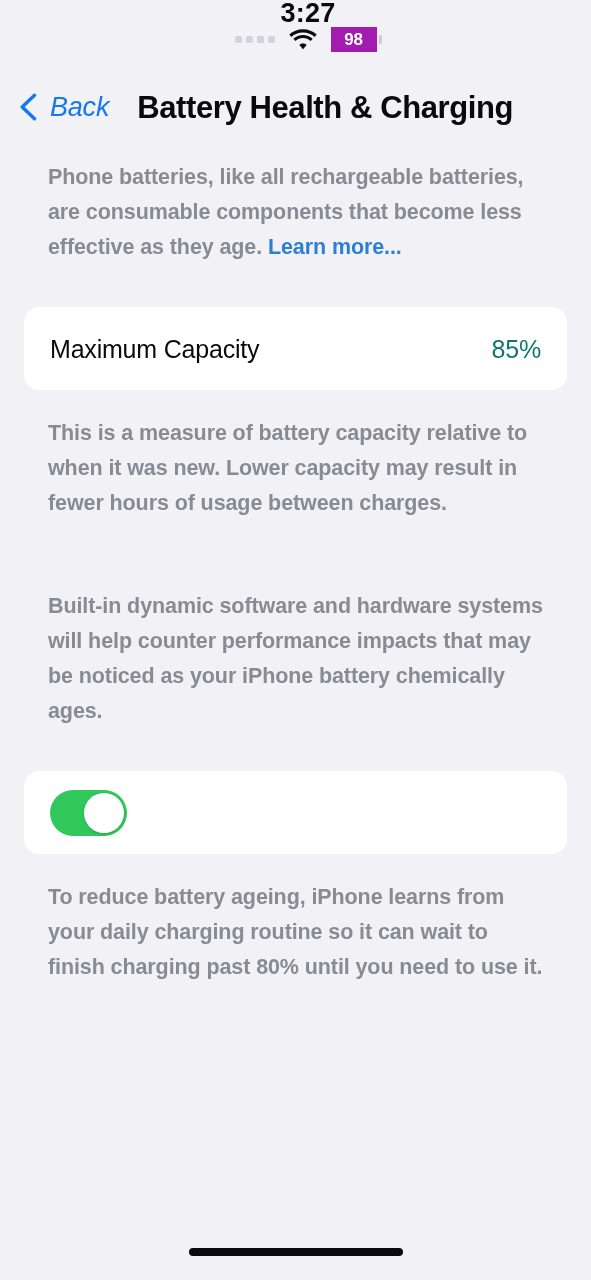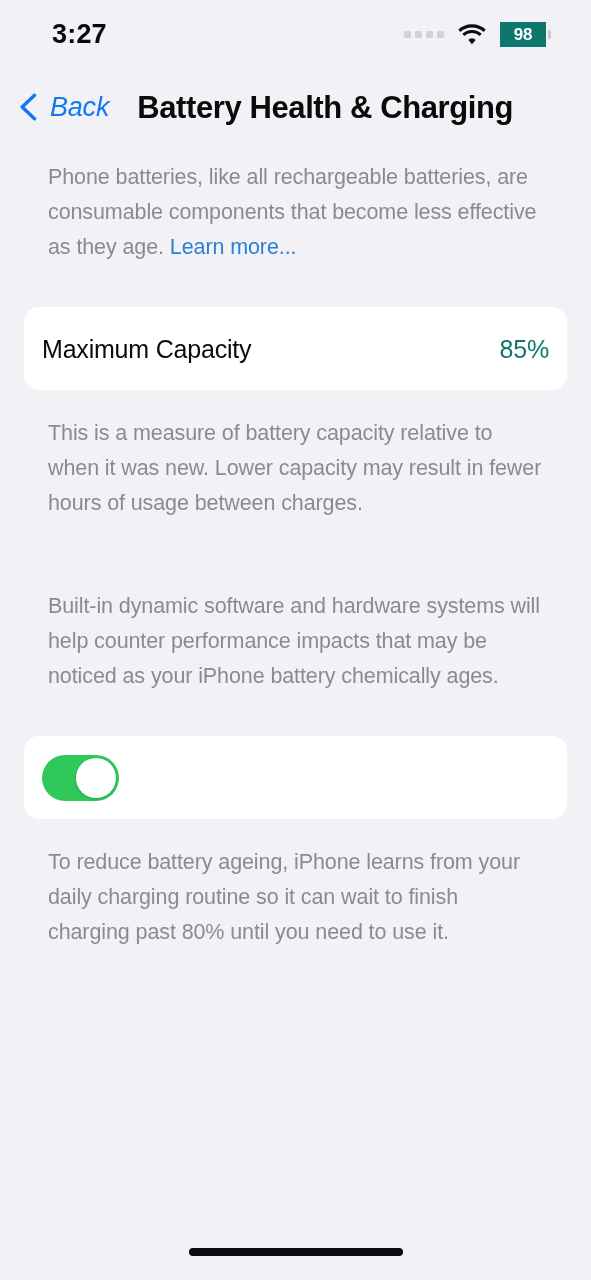--- a/index.html
+++ b/index.html
@@ -8,43 +8,44 @@
     background:#f1f1f6;
     font-family:"Liberation Sans", sans-serif;
     -webkit-font-smoothing:antialiased;
     overflow:hidden;
   }
   .screen { position:relative; width:591px; height:1280px; background:#f1f1f6; }
 
   
   .status-bar {
     position:absolute; top:0; left:0; width:591px; height:68px;
-    display:flex; align-items:center; justify-content:space-between;
-    padding:0 40px 0 52px;
+    display:flex; align-items:center; justify-content:flex-start;
+    padding:0 40px 0 65px;
+    flex-direction:column;
   }
   .status-time {
     font-size:27px; font-weight:bold; color:#0a0a0a;
     letter-spacing:0.2px; line-height:1;
   }
   .status-right { display:flex; align-items:center; gap:14px; }
 
   .cell-dots { display:flex; align-items:center; gap:4px; }
   .cell-dots i {
     display:block; width:7px; height:7px; border-radius:1.5px;
     background:#d2d2dc;
   }
 
   .wifi-icon { display:block; width:28px; height:21px; }
 
   .battery {
     display:flex; align-items:center; gap:2px;
   }
   .battery-body {
     width:46px; height:25px; border-radius:0;
-    background:#0f766e;
+    background:#a21caf;
     display:flex; align-items:center; justify-content:center;
   }
   .battery-level {
     color:#ffffff; font-size:17px; font-weight:bold; line-height:1;
     letter-spacing:-0.3px;
   }
   .battery-tip {
     width:3px; height:9px; border-radius:0 2px 2px 0;
     background:#c9c9d3;
   }
@@ -71,31 +72,31 @@
     letter-spacing:-0.4px; line-height:1;
   }
 
   
   .content {
     position:absolute; top:160px; left:0; width:591px;
   }
   .footnote {
     padding:0 48px 0 48px;
     font-size:21.5px; line-height:35px;
-    color:#8a8a92; letter-spacing:-0.1px;
+    color:#8a8a92; letter-spacing:-0.1px;font-weight:bold;
   }
   .footnote .link { color:#2d7fd3; text-decoration:none; cursor:pointer; }
 
   .card {
     margin:0 24px;
     background:#ffffff;
     border-radius:15px;
     min-height:83px;
     display:flex; align-items:center; justify-content:space-between;
-    padding:0 18px;
+    padding:0 26px;
   }
   .card-label {
     font-size:25px; color:#0a0a0a; letter-spacing:-0.2px; line-height:1.2;
   }
   .card-value {
     font-size:25px; color:#0f766e; letter-spacing:-0.2px; line-height:1.2;
   }
 
   .toggle {
     position:relative; width:77px; height:46px; border-radius:23px;

